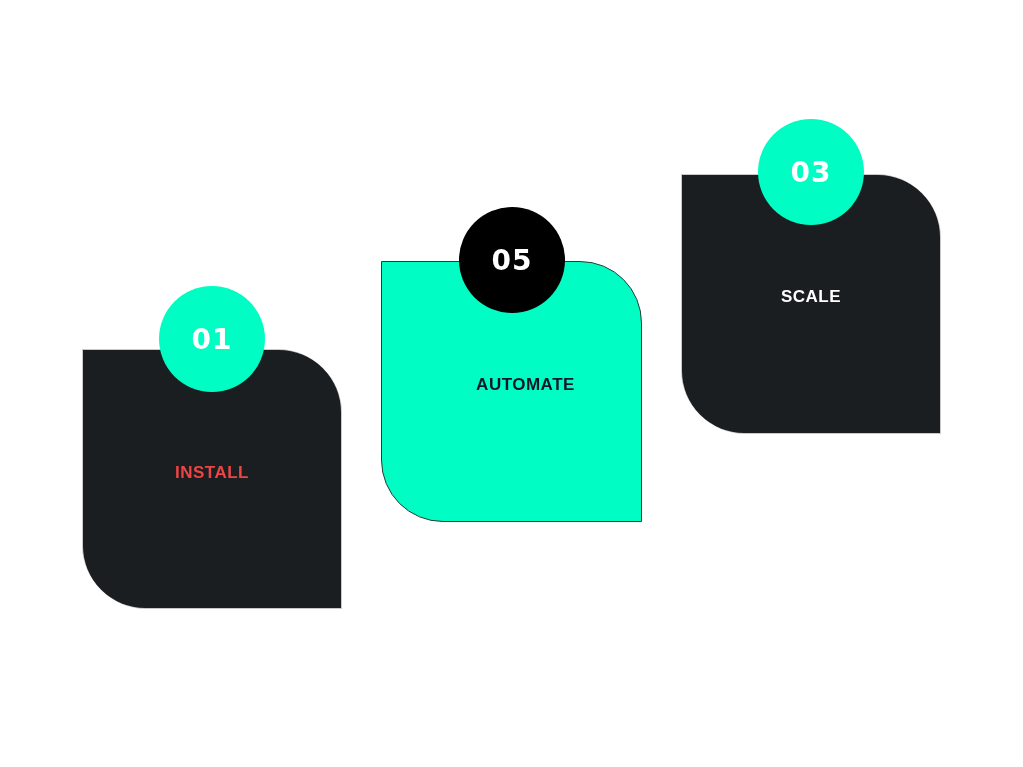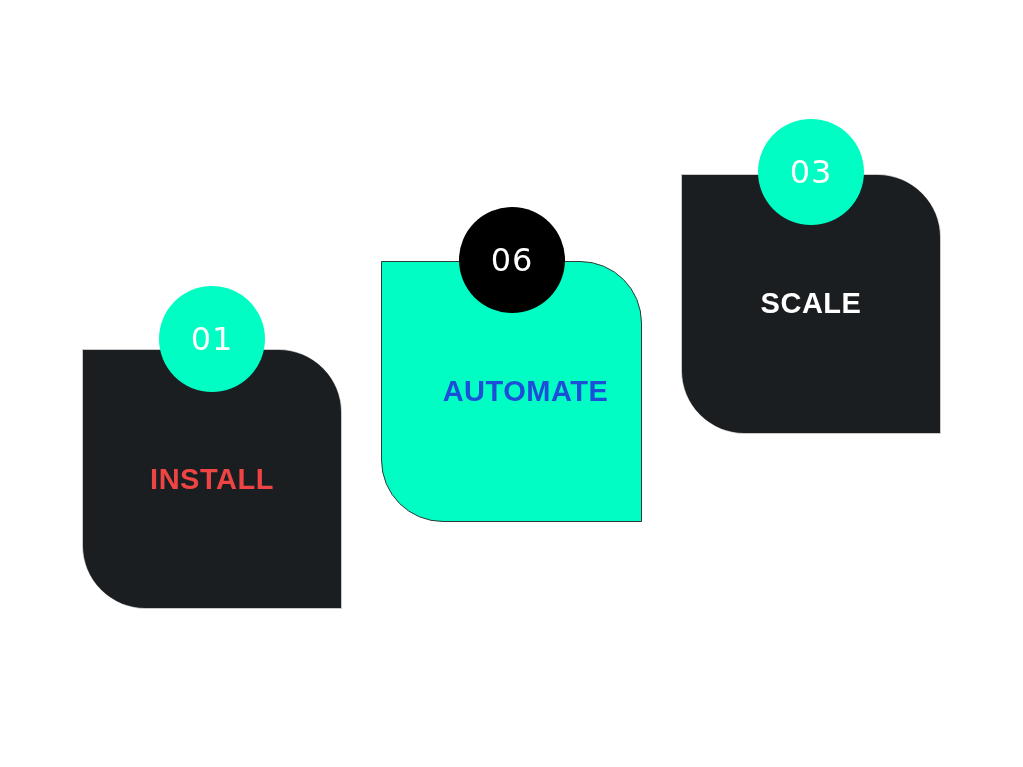--- a/index.html
+++ b/index.html
@@ -33,56 +33,56 @@
     #card-1 { left: 83px; top: 350px; }
     #card-2 { left: 381px; top: 261px; width: 261px; height: 261px; }
     #card-3 { left: 682px; top: 175px; }
 
     .label {
       position: absolute;
       left: 0;
       right: 0;
       text-align: center;
       font-weight: 700;
-      font-size: 29px;
+      font-size: 17px;
       letter-spacing: 0.5px;
     }
     #card-1 .label { top: 113px; color: #ef4444; }
-    #card-2 .label { top: 113px; color: #1d4ed8; margin-left: 28px; }
+    #card-2 .label { top: 113px; color: #0f172a; margin-left: 28px; }
     #card-3 .label { top: 112px; color: #ffffff; }
 
     .badge {
       position: absolute;
       width: 106px;
       height: 106px;
       border-radius: 50%;
       display: flex;
       align-items: center;
       justify-content: center;
       color: #ffffff;
       font-family: "DejaVu Sans", sans-serif;
-      font-weight: 400;
-      font-size: 32px;
+      font-weight: 700;
+      font-size: 28px;
       letter-spacing: 1px;
     }
     .badge.teal { background: #00fdc4; }
     .badge.black { background: #000000; }
     #badge-1 { left: 159px; top: 286px; }
     #badge-2 { left: 459px; top: 207px; }
     #badge-3 { left: 758px; top: 119px; }
   </style>
 </head>
 <body>
 
 <div id="card-1" class="card dark">
   <div class="label">INSTALL</div>
 </div>
 <div id="badge-1" class="badge teal">01</div>
 
 <div id="card-2" class="card teal">
   <div class="label">AUTOMATE</div>
 </div>
-<div id="badge-2" class="badge black">06</div>
+<div id="badge-2" class="badge black">05</div>
 
 <div id="card-3" class="card dark">
   <div class="label">SCALE</div>
 </div>
 <div id="badge-3" class="badge teal">03</div>
 
 </body></html>

